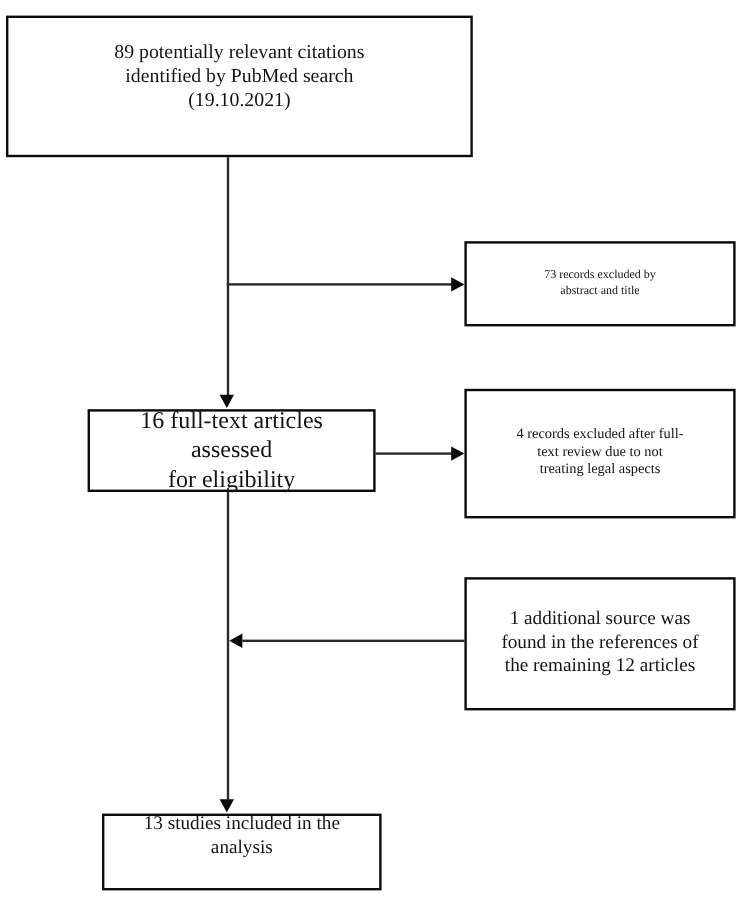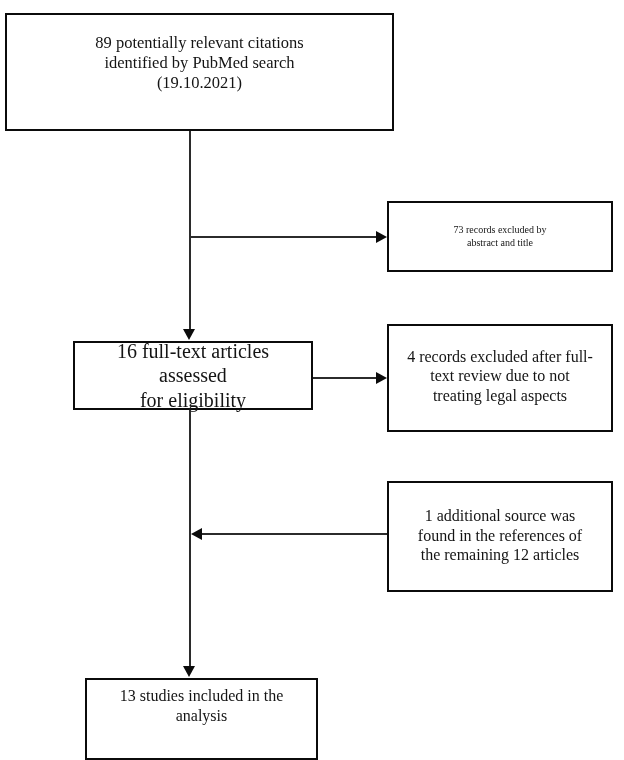--- a/index.html
+++ b/index.html
@@ -37,27 +37,27 @@
   }
 
   
   #node-identification { left: 5px;   top: 13px;  width: 389px; height: 118px; font-size: 16.5px; }
   #node-identification .node-text { transform: translateY(-9px); }
 
   #node-excluded-abstract { left: 387px; top: 201px; width: 226px; height: 71px;  font-size: 10px; }
 
   #node-fulltext { left: 73px;  top: 341px; width: 240px; height: 69px;  font-size: 20px; }
 
-  #node-excluded-fulltext { left: 387px; top: 324px; width: 226px; height: 108px; font-size: 16px; }
+  #node-excluded-fulltext { left: 387px; top: 324px; width: 226px; height: 108px; font-size: 12px; }
   #node-excluded-fulltext .node-text { transform: translateY(-2px); }
 
   #node-additional-source { left: 387px; top: 481px; width: 226px; height: 111px; font-size: 16px; font-family: Liberation Serif, serif; }
   #node-additional-source .node-text { transform: translateY(-1px); }
 
-  #node-included { left: 85px;  top: 678px; width: 233px; height: 82px;  font-size: 16px; }
+  #node-included { left: 85px;  top: 678px; width: 233px; height: 64px;  font-size: 16px; }
   #node-included .node-text { transform: translateY(-13px); }
 
   
   .connector {
     position: absolute;
     background: #2b2b2b;
   }
   .v-line { width: 2px; }
   .h-line { height: 2px; }
 

